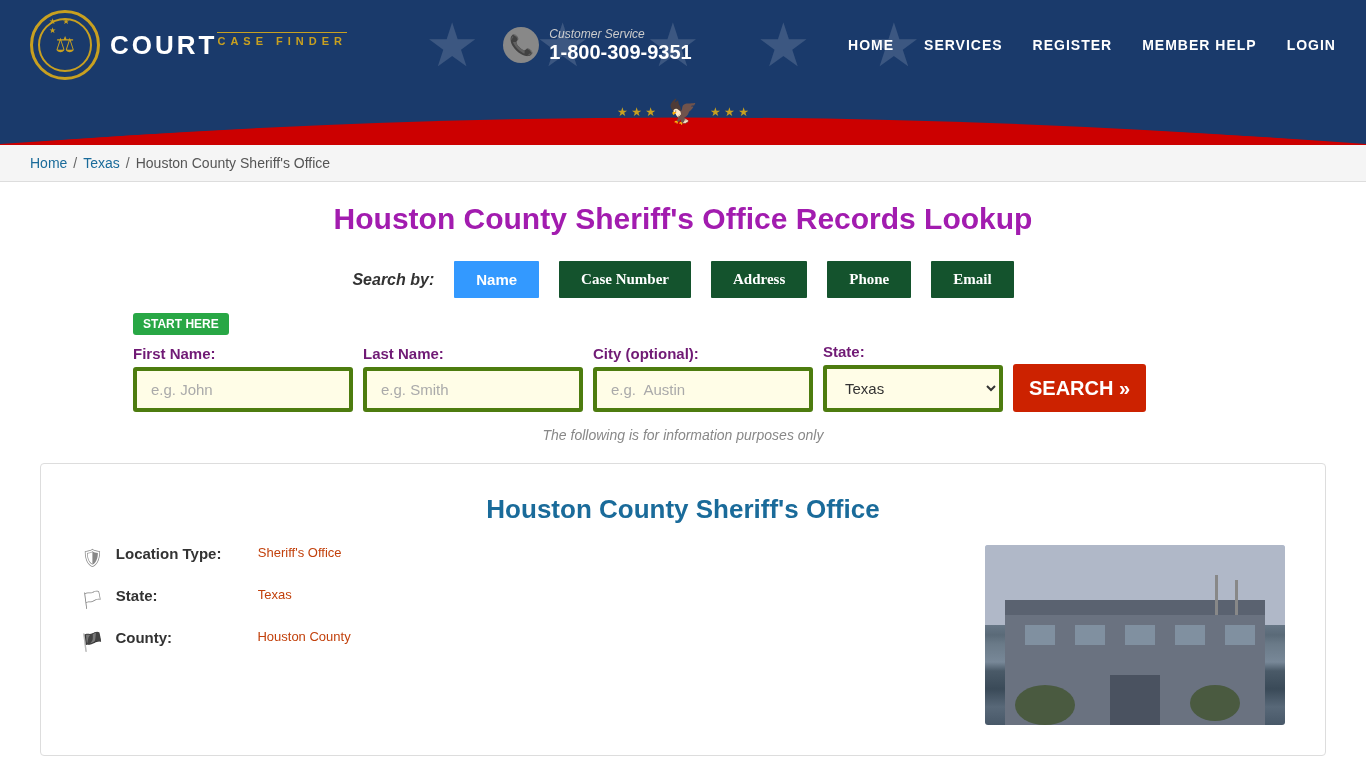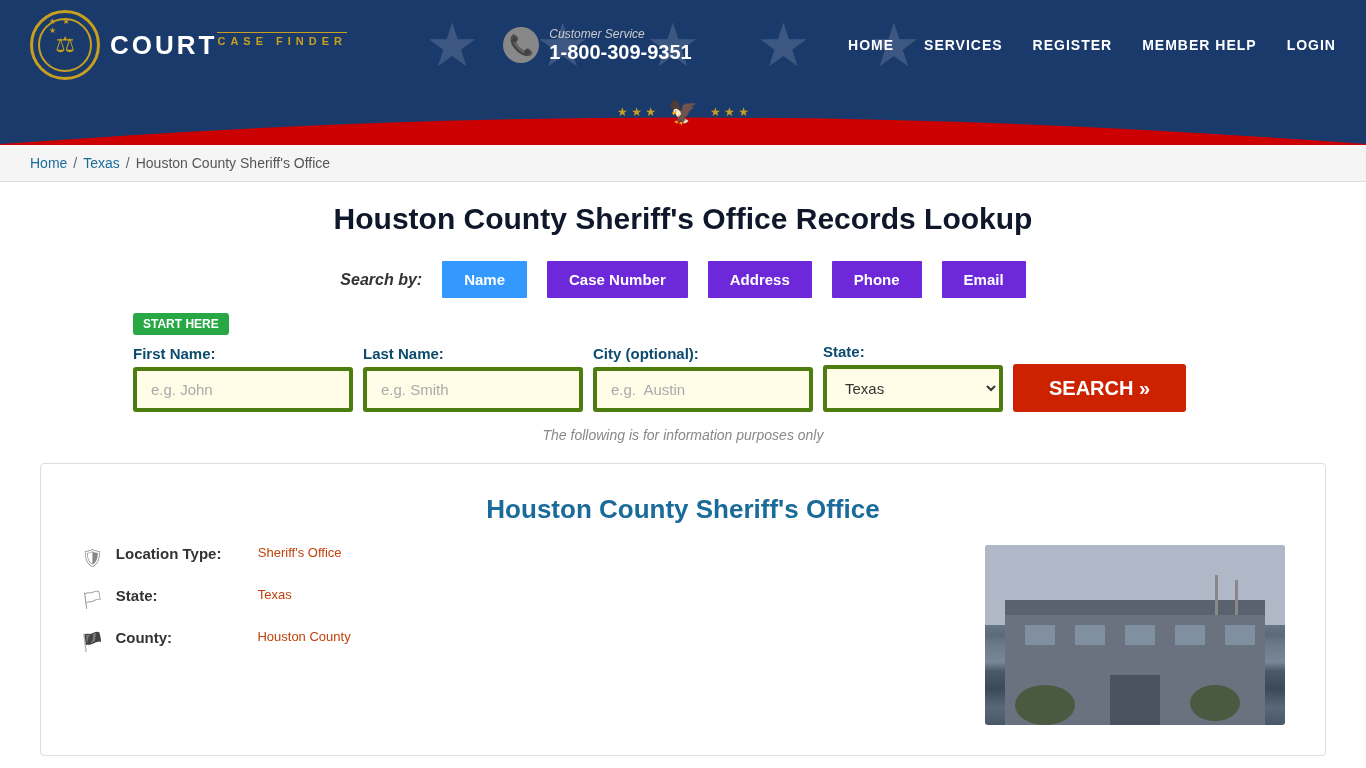--- a/index.html
+++ b/index.html
@@ -144,21 +144,21 @@
     .breadcrumb-current { color: #555; }
 
     
     .main-content {
       padding: 20px 40px 40px;
     }
     .page-title {
       text-align: center;
       font-size: 30px;
       font-weight: bold;
-      color: #0f172a;
+      color: #a21caf;
       margin-bottom: 25px;
     }
 
     
     .search-tabs-row {
       display: flex;
       align-items: center;
       justify-content: center;
       gap: 20px;
       margin-bottom: 15px;
@@ -175,21 +175,22 @@
       border-radius: 1px;
       font-size: 15px;
       font-weight: bold;
       cursor: pointer;
       color: #fff;
     }
     .tab-btn-active {
       background: #3399ff;
     }
     .tab-btn-inactive {
-      background: #6d28d9;
+      background: #14532d;
+      font-family: Liberation Serif, serif;
     }
 
     
     .start-here-badge {
       display: inline-block;
       background: #28a745;
       color: #fff;
       font-size: 12px;
       font-weight: bold;
       padding: 4px 10px;
@@ -208,21 +209,21 @@
       gap: 10px;
     }
     .form-field {
       display: flex;
       flex-direction: column;
       gap: 5px;
     }
     .form-field label {
       font-size: 15px;
       font-weight: bold;
-      color: #0c4a6e;
+      color: #701a75;
     }
     .form-field input, .form-field select {
       border: 4px solid #4d7c0f;
       background: #fffde7;
       padding: 10px 14px;
       font-size: 15px;
       border-radius: 3px;
       color: #aaa;
     }
     .form-field input::placeholder { color: #aaa; }
@@ -232,21 +233,21 @@
     .field-state { width: 180px; }
     .field-state select {
       width: 100%;
       color: #333;
       appearance: auto;
     }
     .search-btn {
       background: #cc2200;
       color: #fff;
       border: none;
-      padding: 12px 36px;
+      padding: 12px 16px;
       font-size: 20px;
       font-weight: bold;
       cursor: pointer;
       border-radius: 3px;
       display: flex;
       align-items: center;
       gap: 6px;
       height: 48px;
       align-self: flex-end;
     }

